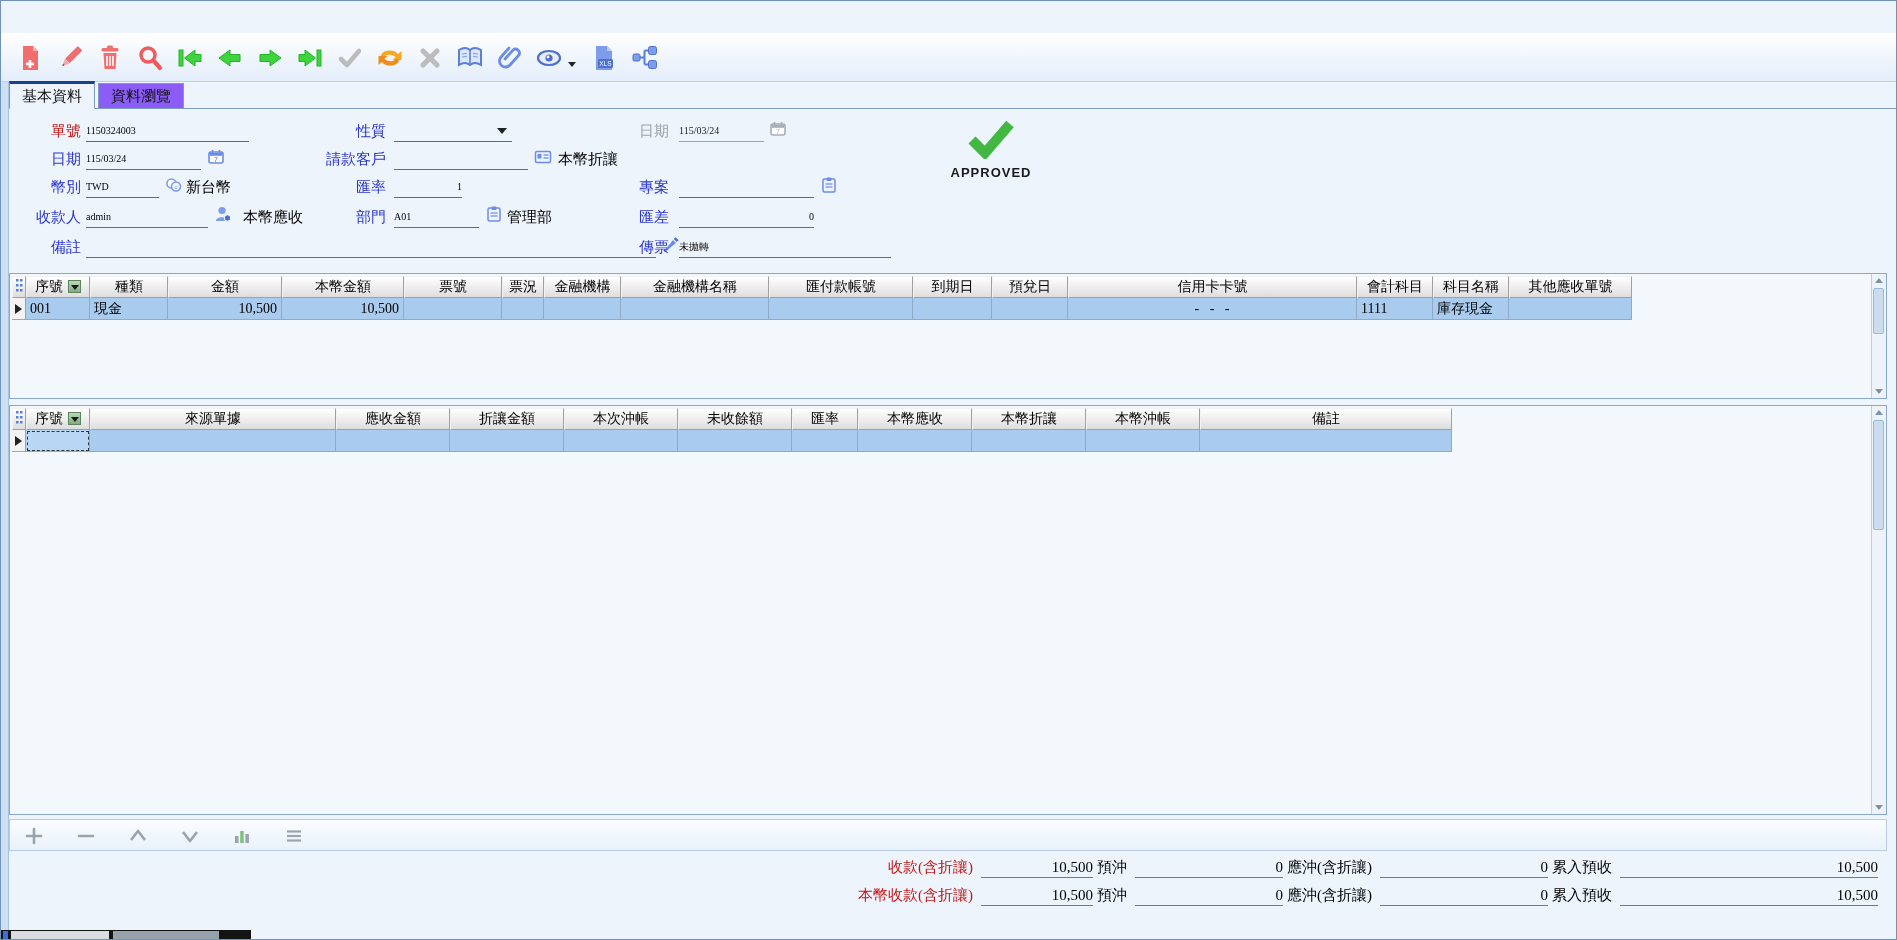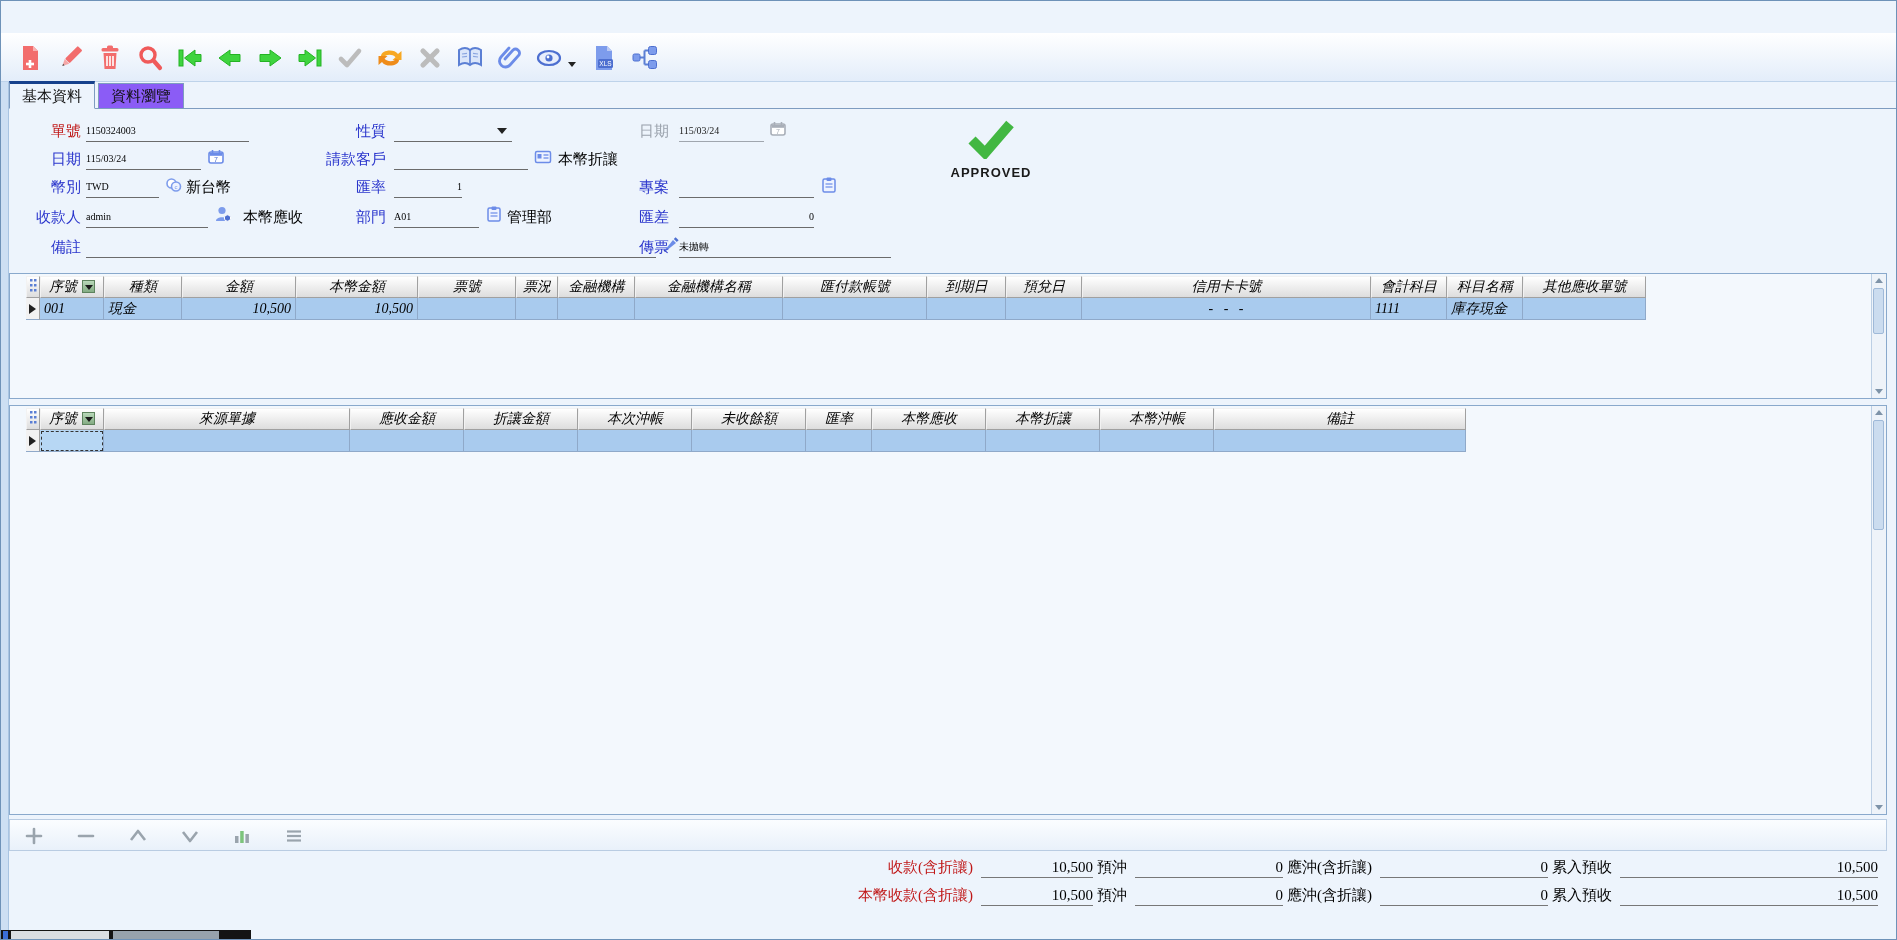--- a/index.html
+++ b/index.html
@@ -34,21 +34,21 @@
   .fval.num{text-align:right;}
   .ftext{position:absolute;height:20px;line-height:20px;font-size:15px;color:#000;white-space:nowrap;}
   .ficon{position:absolute;width:18px;height:18px;}
   .ddcaret{position:absolute;width:0;height:0;border-left:5px solid transparent;border-right:5px solid transparent;border-top:6px solid #222;}
   .approved{position:absolute;left:932px;top:118px;width:116px;text-align:center;}
   .approved-text{font-family:"Liberation Sans","DejaVu Sans",sans-serif;font-weight:700;font-size:13px;letter-spacing:1px;color:#1a1a1a;margin-top:2px;}
   
   .panel{position:absolute;background:#f3f8fd;border:1px solid #89a9cc;box-sizing:border-box;}
   .panel1{left:8px;top:272px;width:1878px;height:126px;}
   .panel2{left:8px;top:404px;width:1878px;height:410px;}
-  table.grid{position:absolute;left:16px;top:2px;border-collapse:separate;border-spacing:0;table-layout:fixed;font-style:italic;}
+  table.grid{position:absolute;left:2px;top:2px;border-collapse:separate;border-spacing:0;table-layout:fixed;}
   table.grid th{background:linear-gradient(#ffffff,#dddddd);border-right:1px solid #a0a0a0;border-bottom:1px solid #a0a0a0;
       border-top:1px solid #f2f2f2;border-left:1px solid #f2f2f2;font-weight:normal;font-size:14px;height:20px;padding:0 2px;
       white-space:nowrap;overflow:hidden;text-align:center;color:#000;box-sizing:border-box;}
   table.grid td{height:22px;font-size:14px;padding:0 4px;border-right:1px solid #8fa9c9;border-bottom:1px solid #8fa9c9;
       white-space:pre;overflow:hidden;color:#000;background:#a9cbee;box-sizing:border-box;}
   table.grid td.ind{background:#f2f2f2;border-right:1px solid #a0a0a0;padding:0 1px;}
   table.grid th.ind{padding:0;}
   .rowptr{display:block;width:0;height:0;border-left:7px solid #222;border-top:5px solid transparent;border-bottom:5px solid transparent;margin:0 auto;}
   .sortbtn{display:inline-block;width:13px;height:13px;margin-left:5px;vertical-align:-2px;position:relative;
       background:linear-gradient(#b9d8b9,#83ac83);border:1px solid #5d835d;box-sizing:border-box;}

